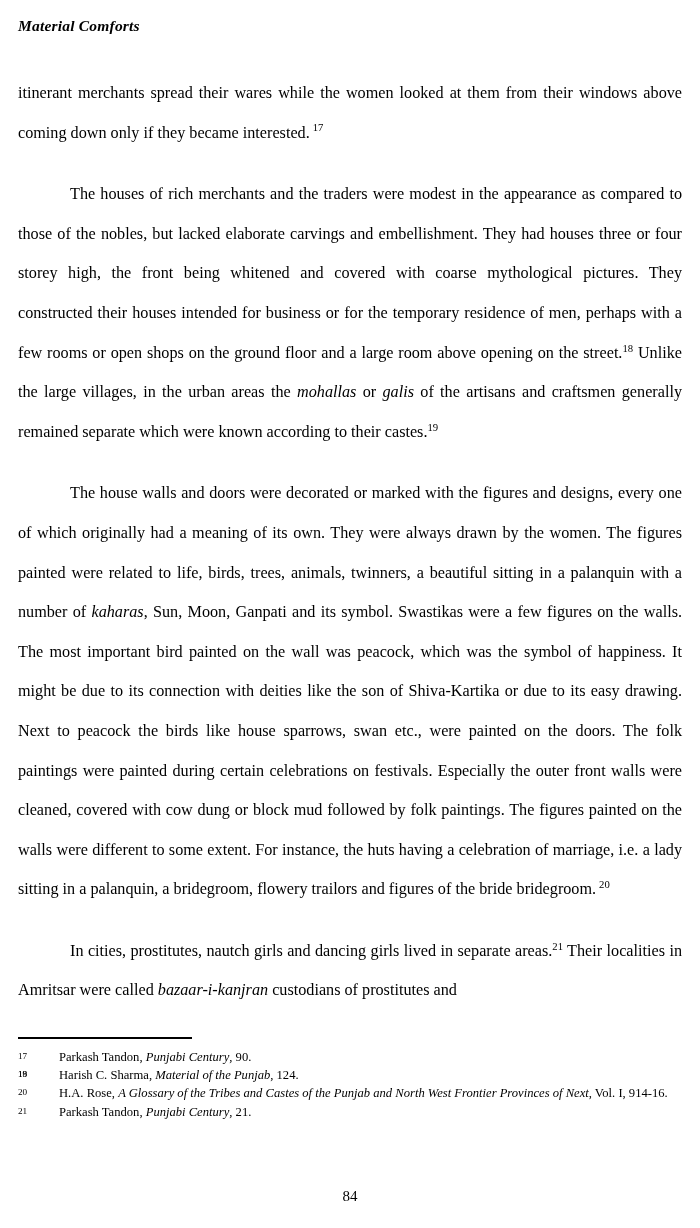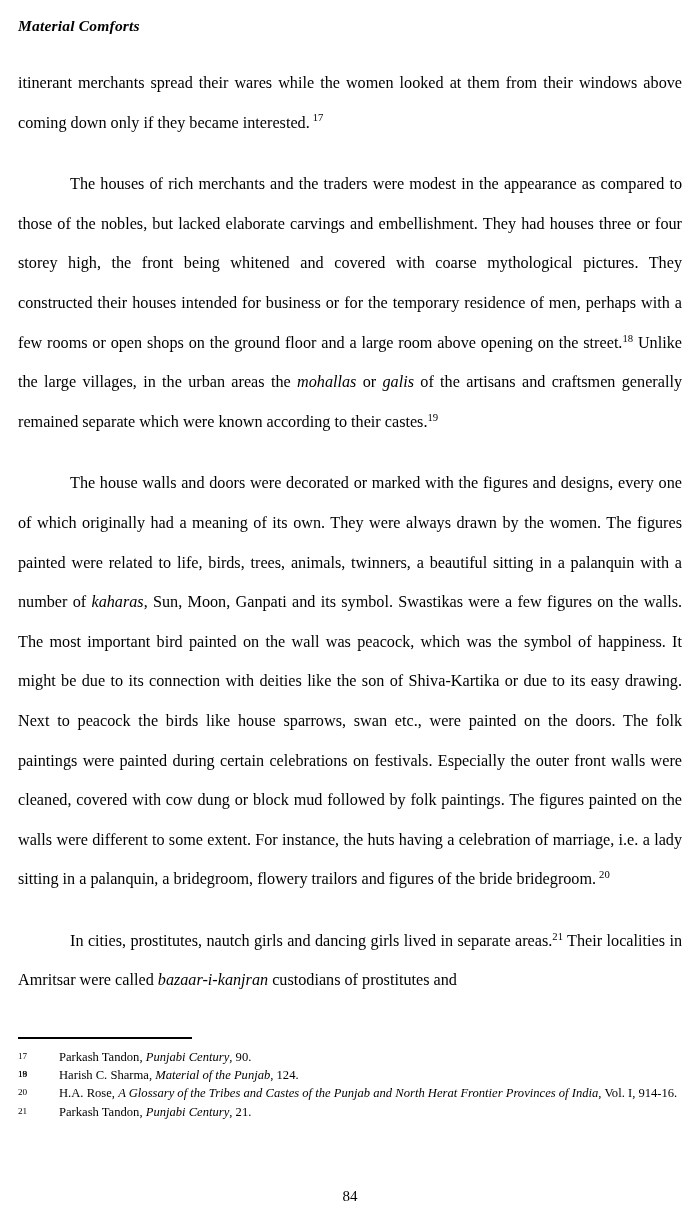--- a/index.html
+++ b/index.html
@@ -30,21 +30,21 @@
     font-size: 15.5px;
     font-weight: bold;
     font-style: italic;
     letter-spacing: 0.2px;
   }
 
   
   .body-col {
     position: absolute;
     left: 18px;
-    top: 64px;
+    top: 74px;
     width: 664px;
   }
 
   p.para {
     margin: 0 0 0 0;
     font-size: 16.2px;
     line-height: 39.6px;
     text-align: justify;
     text-justify: inter-word;
     hyphens: none;
@@ -116,19 +116,19 @@
       <p class="para indent gap-before">The house walls and doors were decorated or marked with the figures and designs, every one of which originally had a meaning of its own. They were always drawn by the women. The figures painted were related to life, birds, trees, animals, twinners, a beautiful sitting in a palanquin with a number of <i>kaharas</i>, Sun, Moon, Ganpati and its symbol. Swastikas were a few figures on the walls. The most important bird painted on the wall was peacock, which was the symbol of happiness. It might be due to its connection with deities like the son of Shiva-Kartika or due to its easy drawing. Next to peacock the birds like house sparrows, swan etc., were painted on the doors. The folk paintings were painted during certain celebrations on festivals. Especially the outer front walls were cleaned, covered with cow dung or block mud followed by folk paintings. The figures painted on the walls were different to some extent. For instance, the huts having a celebration of marriage, i.e. a lady sitting in a palanquin, a bridegroom, flowery trailors and figures of the bride bridegroom.<sup class="fn-ref spaced">20</sup></p>
       <p class="para indent gap-before">In cities, prostitutes, nautch girls and dancing girls lived in separate areas.<sup class="fn-ref">21</sup> Their localities in Amritsar were called <i>bazaar-i-kanjran</i> custodians of prostitutes and</p>
     </div>
 
   <div class="fn-rule"></div>
 
   <div class="footnotes">
       <div class="fn"><span class="fn-num">17</span><span>Parkash Tandon, <i>Punjabi Century</i>, 90.</span></div>
       <div class="fn"><span class="fn-num">18</span></div>
       <div class="fn"><span class="fn-num">19</span><span>Harish C. Sharma, <i>Material of the Punjab</i>, 124.</span></div>
-      <div class="fn"><span class="fn-num">20</span><span>H.A. Rose, <i>A Glossary of the Tribes and Castes of the Punjab and North Herat Frontier Provinces of India</i>, Vol. I, 914-16.</span></div>
+      <div class="fn"><span class="fn-num">20</span><span>H.A. Rose, <i>A Glossary of the Tribes and Castes of the Punjab and North West Frontier Provinces of Next</i>, Vol. I, 914-16.</span></div>
       <div class="fn"><span class="fn-num">21</span><span>Parkash Tandon, <i>Punjabi Century</i>, 21.</span></div>
     </div>
 
   <div class="page-number">84</div>
 
 </div>
 
 </body></html>

